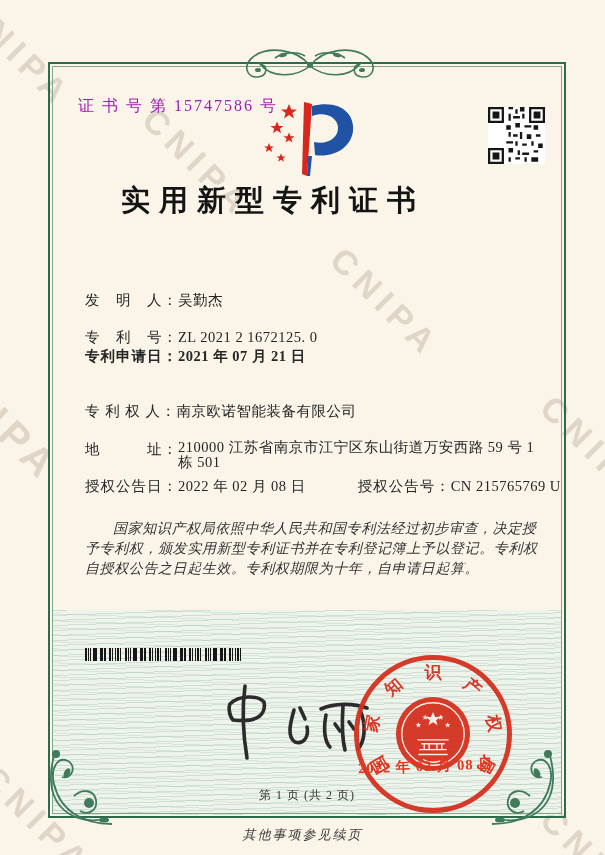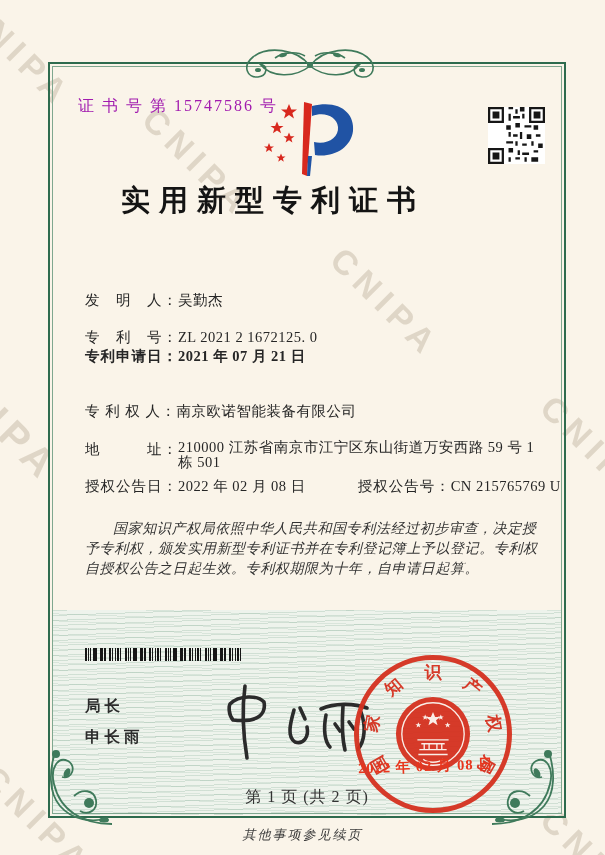--- a/index.html
+++ b/index.html
@@ -58,21 +58,21 @@
   
   .seal { position:absolute; left:354px; top:655px; width:158px; height:158px; z-index:5; opacity:0.95; }
   .seal-ring { position:absolute; inset:0; border-radius:50%; border:5px solid #d5311f; }
   .seal-char { position:absolute; left:50%; top:50%; width:20px; height:20px; margin-left:-10px; margin-top:-10px;
                font-size:17px; font-weight:bold; color:#d5311f; text-align:center; line-height:20px; }
   .seal-emblem { position:absolute; left:50%; top:50%; transform:translate(-50%,-50%); }
   .seal-date { position:absolute; left:358px; top:757px; z-index:6; font-size:14.5px; font-weight:bold;
                color:#e8361d; letter-spacing:1px; transform:rotate(-2deg); white-space:nowrap; }
 
   .page-footer { position:absolute; left:48px; top:787px; width:518px; text-align:center;
-                 font-size:16px; color:#333; letter-spacing:1px; z-index:4; }
+                 font-size:12px; color:#333; letter-spacing:1px; z-index:4; }
   .continuation { position:absolute; left:0; top:826px; width:605px; text-align:center;
                   font-size:13px; font-style:italic; color:#3d3d3d; letter-spacing:2px; z-index:4; }
 </style>
 </head>
 <body>
 
 <div id="page">
 
   <div class="wm" style="left:-18px; top:-10px;">CNIPA</div>
   <div class="wm" style="left:162px; top:100px;">CNIPA</div>
@@ -182,24 +182,20 @@
   <div class="row" style="top:477px;">
     <span class="flabel">授权公告日：</span><span class="fvalue">2022 年 02 月 08 日</span><span class="flabel pair2">授权公告号：</span><span class="fvalue">CN 215765769 U</span>
   </div>
 
   <div class="body-text">
     <p>国家知识产权局依照中华人民共和国专利法经过初步审查，决定授予专利权，颁发实用新型专利证书并在专利登记簿上予以登记。专利权自授权公告之日起生效。专利权期限为十年，自申请日起算。</p>
   </div>
 
   <div class="barcode"></div>
 
-  <div class="officials">
-    <div>局长</div>
-    <div>申长雨</div>
-  </div>
 
   <svg class="signature" width="155" height="96" viewBox="0 0 155 96">
     <g stroke="#2b2b2b" stroke-width="3.6" fill="none" stroke-linecap="round" stroke-linejoin="round">
       <path d="M27,10 C24,32 25,58 29,82"></path>
       <path d="M12,28 C21,19 40,19 46,26 C48,37 42,47 15,44 C10,38 11,30 12,28"></path>
       <path d="M76,34 C72,48 69,61 77,66 C86,69 91,60 89,51"></path>
       <path d="M82,32 L87,43"></path>
       <path d="M103,33 C116,27 136,27 149,32"></path>
       <path d="M125,30 C124,45 124,62 127,74"></path>
       <path d="M108,39 C105,54 107,66 112,71"></path>

